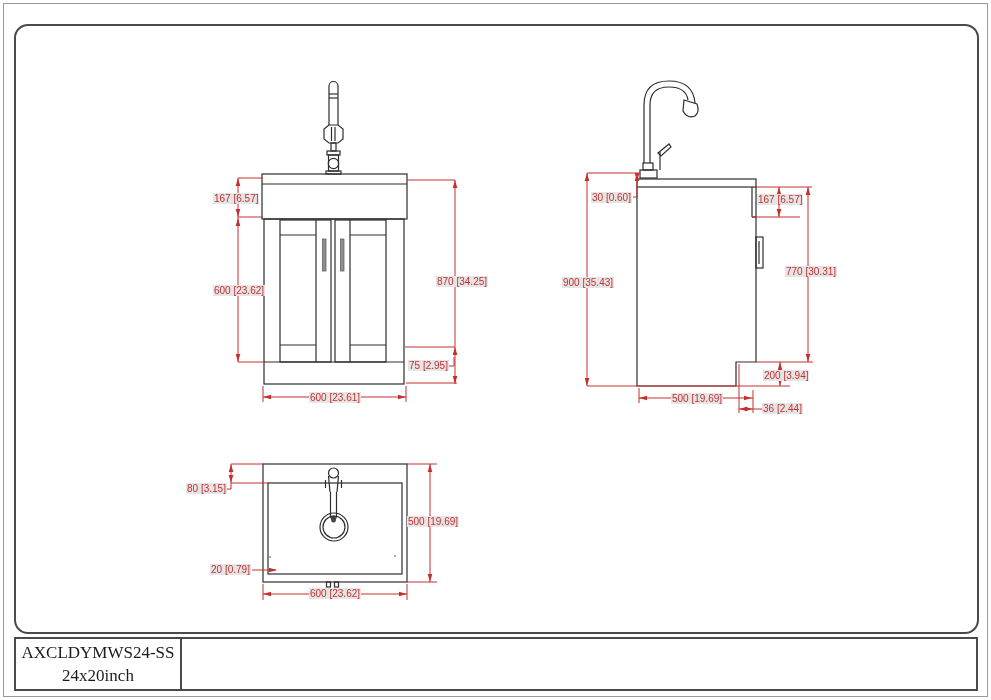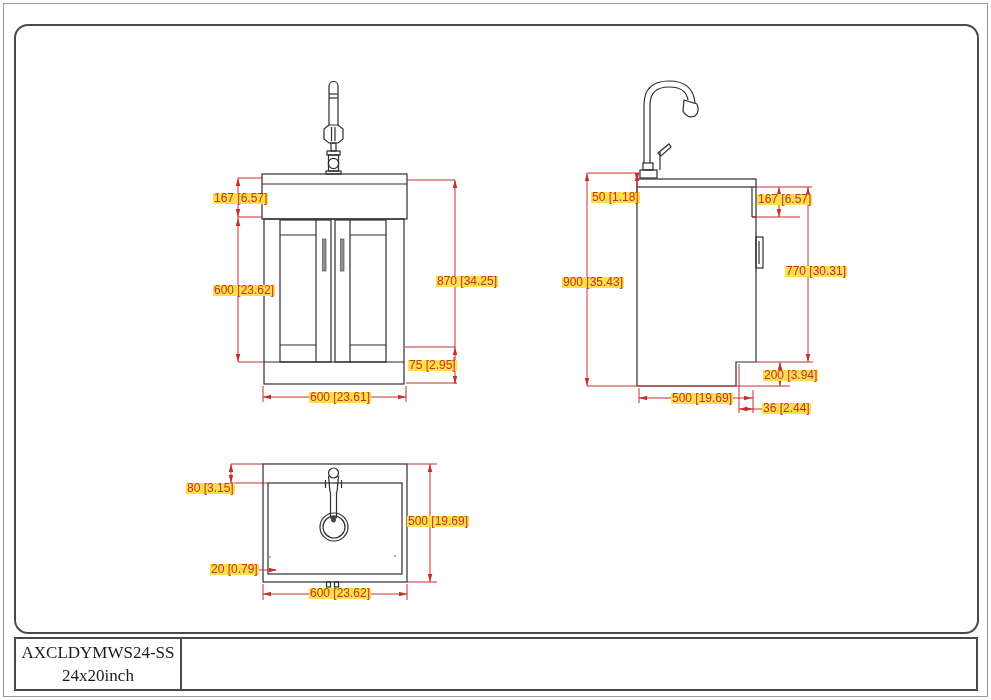--- a/index.html
+++ b/index.html
@@ -3,21 +3,21 @@
 <meta charset="utf-8">
 <style>
   html,body{margin:0;padding:0;background:#fff;}
   body{width:991px;height:700px;position:relative;overflow:hidden;
        font-family:"Liberation Sans",sans-serif;}
   .outer-border{position:absolute;left:3px;top:3px;width:983px;height:692px;
        border:1px solid #9a9a9a;z-index:1;}
   .inner-border{position:absolute;left:14px;top:24px;width:961px;height:606px;
        border:2px solid #4a4a4a;border-radius:14px;z-index:1;}
   svg.canvas{position:absolute;left:0;top:0;z-index:2;}
-  .dim{position:absolute;color:#c62f2f;background:#fde047;font-size:12px;
+  .dim{position:absolute;color:#c62f2f;background:#e5e5e5;font-size:10px;
        line-height:11px;white-space:nowrap;padding:0 1px;z-index:5;}
   .title-block{position:absolute;left:14px;top:637px;width:960px;height:50px;
        border:2px solid #4a4a4a;display:flex;z-index:4;background:#fff;}
   .tb-cell-model{width:164px;border-right:2px solid #4a4a4a;display:flex;
        flex-direction:column;justify-content:center;align-items:center;}
   .tb-cell-model div{font-family:"Liberation Serif",serif;font-size:17px;
        line-height:23px;color:#1c1c1c;}
   .tb-cell-empty{flex:1;}
   .blk{stroke:#2e2e2e;stroke-width:1.2;fill:none;}
   .red{stroke:#c62f2f;stroke-width:1;fill:none;}
@@ -210,21 +210,21 @@
       <polygon points="407,594 399,591.7 399,596.3"></polygon>
     </g>
 </svg>
 
 <div class="dim" style="left:213px;top:193px">167 [6.57]</div>
 <div class="dim" style="left:213px;top:285px">600 [23.62]</div>
 <div class="dim" style="left:436px;top:276px">870 [34.25]</div>
 <div class="dim" style="left:408px;top:360px">75 [2.95]</div>
 <div class="dim" style="left:309px;top:392px">600 [23.61]</div>
 
-<div class="dim" style="left:591px;top:192px">50 [1.18]</div>
+<div class="dim" style="left:591px;top:192px">30 [0.60]</div>
 <div class="dim" style="left:562px;top:277px">900 [35.43]</div>
 <div class="dim" style="left:757px;top:194px">167 [6.57]</div>
 <div class="dim" style="left:785px;top:266px">770 [30.31]</div>
 <div class="dim" style="left:763px;top:370px">200 [3.94]</div>
 <div class="dim" style="left:671px;top:393px">500 [19.69]</div>
 <div class="dim" style="left:762px;top:403px">36 [2.44]</div>
 
 <div class="dim" style="left:186px;top:483px">80 [3.15]</div>
 <div class="dim" style="left:407px;top:516px">500 [19.69]</div>
 <div class="dim" style="left:210px;top:564px">20 [0.79]</div>

